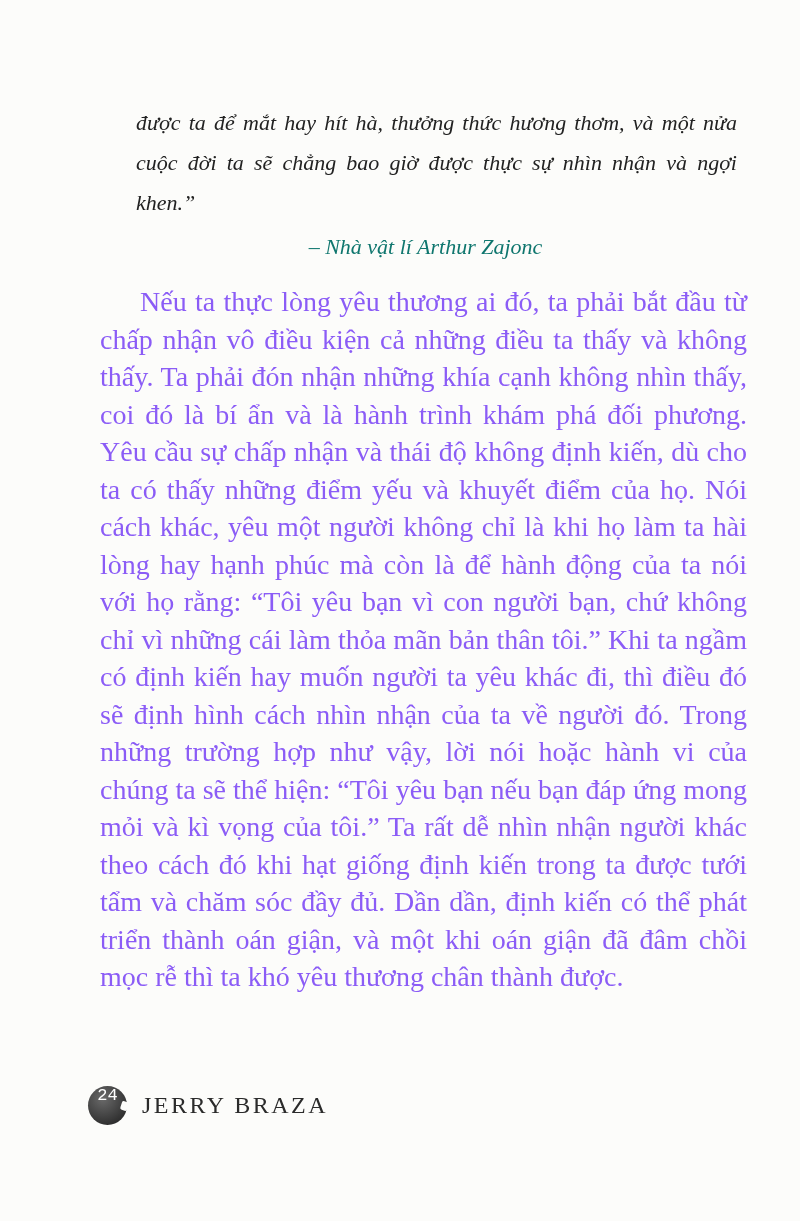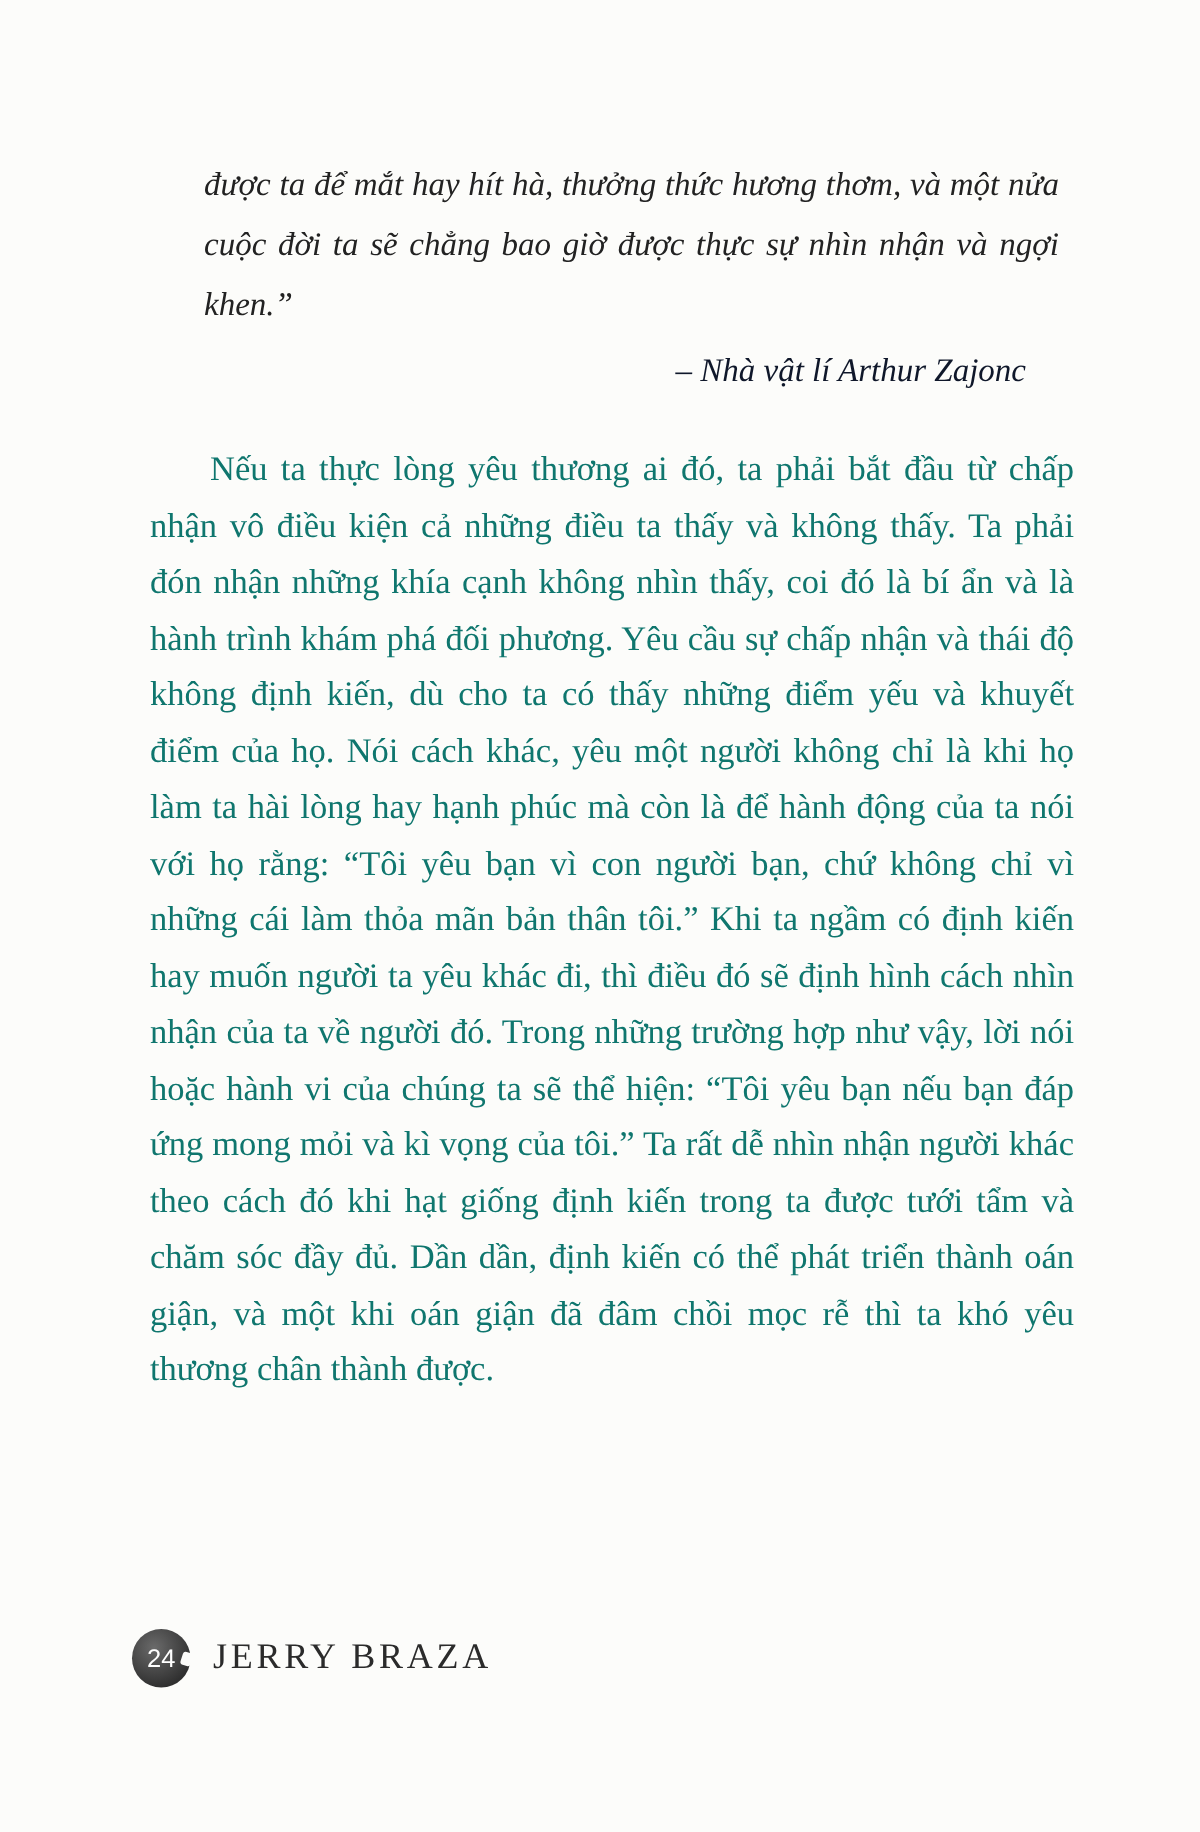--- a/index.html
+++ b/index.html
@@ -13,52 +13,52 @@
     background: #fcfcfa;
     font-family: "Liberation Serif", "DejaVu Serif", serif;
     color: #1d1d1d;
     position: relative;
     overflow: hidden;
   }
 
   .page {
     position: absolute;
     inset: 0;
-    padding: 103px 84px 0 100px;
+    padding: 103px 53px 0 100px;
   }
 
   .quote-block {
     padding-left: 36px;
     padding-right: 10px;
   }
 
   .quote-text {
     font-style: italic;
     font-size: 22px;
     line-height: 40px;
     text-align: justify;
     color: #222222;
   }
 
   .quote-attribution {
     font-style: italic;
     font-size: 22px;
     line-height: 40px;
-    text-align: right;
+    text-align: center;
     padding-right: 22px;
     margin-top: 4px;
-    color: #0f172a;
+    color: #0f766e;
   }
 
   .body-text {
-    margin-top: 27px;
-    font-size: 23px;
+    margin-top: 16px;
+    font-size: 28px;
     line-height: 37.5px;
     text-align: justify;
-    color: #0f766e;
+    color: #8b5cf6;
   }
 
   .body-text p {
     text-indent: 40px;
   }
 
   .footer {
     position: absolute;
     left: 88px;
     top: 1086px;
@@ -68,24 +68,23 @@
   }
 
   .page-badge {
     position: relative;
     width: 39px;
     height: 39px;
     border-radius: 50%;
     background: radial-gradient(circle at 38% 32%, #6a6a6a, #2f2f2f 75%);
     color: #ffffff;
     display: flex;
-    align-items: center;
     justify-content: center;
     font-size: 17px;
-    font-family: Liberation Sans, sans-serif;
+    font-family: Liberation Mono, monospace;
   }
 
   .page-badge::after {
     content: "";
     position: absolute;
     right: -1px;
     top: 50%;
     width: 7px;
     height: 9px;
     background: #fcfcfa;

